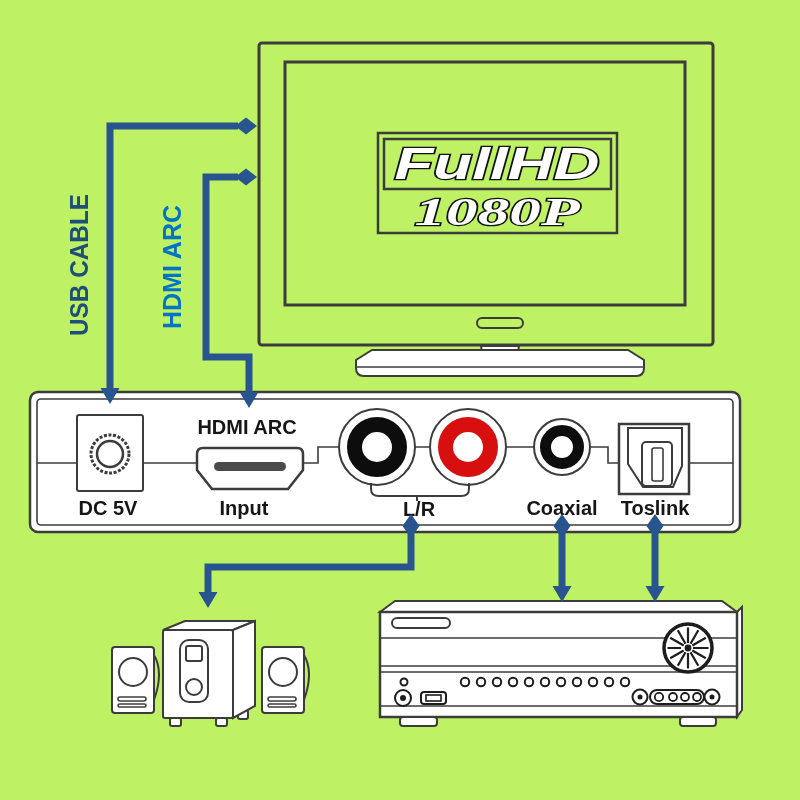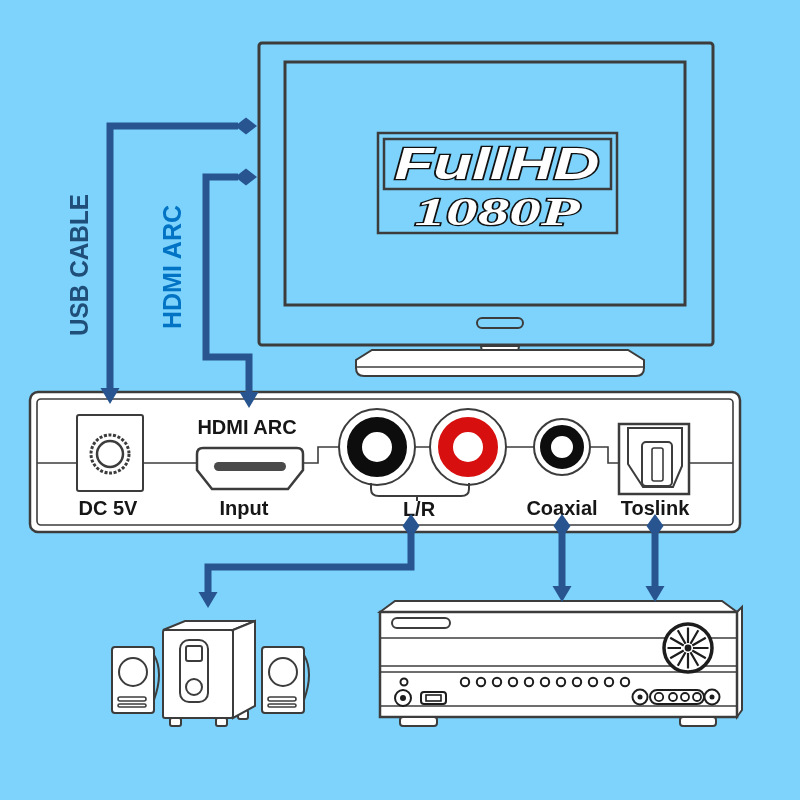--- a/index.html
+++ b/index.html
@@ -1,16 +1,16 @@
 <!DOCTYPE html>
 <html><head>
 <meta charset="utf-8">
 <style>
   html,body{margin:0;padding:0;background:#fff;}
-  #stage{position:relative;width:800px;height:800px;background:#7dd3fc;overflow:hidden;}
+  #stage{position:relative;width:800px;height:800px;background:#bef264;overflow:hidden;}
   svg{display:block;}
   .oln{stroke:#3c3c3c;fill:none;}
   .olnf{stroke:#3c3c3c;fill:#fff;}
   .ink{stroke:#1d1d1d;fill:none;}
   .inkf{stroke:#1d1d1d;fill:#fff;}
   .w1{stroke-width:1.6;}
   .w2{stroke-width:2;}
   .w25{stroke-width:2.5;}
   .w3{stroke-width:3;}
   .arrow-line{stroke:#28548f;stroke-width:7;fill:none;stroke-linejoin:miter;}

